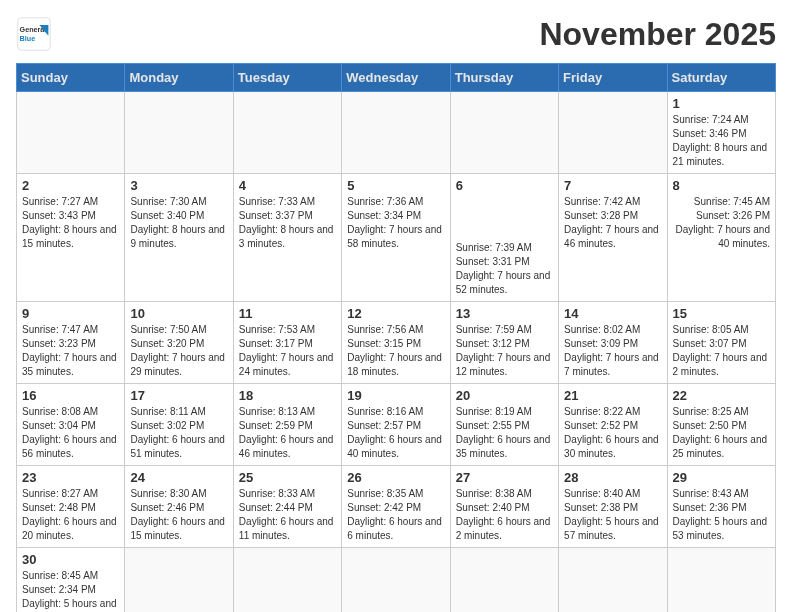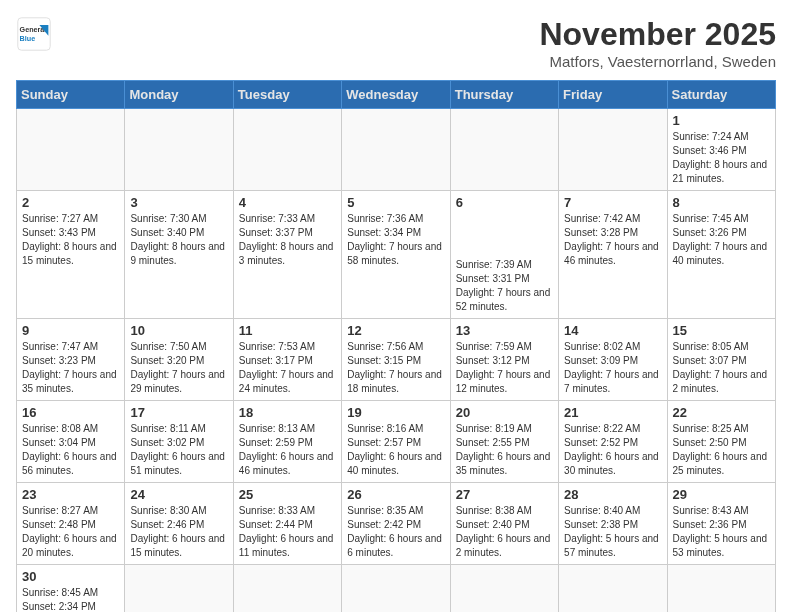--- a/index.html
+++ b/index.html
@@ -90,21 +90,20 @@
   <div class="logo">
     <svg class="logo-icon" viewBox="0 0 40 40">
       <rect x="2" y="2" width="36" height="36" rx="4" fill="#fff" stroke="#ddd" stroke-width="1"></rect>
       <text x="4" y="18" font-size="8" font-weight="bold" fill="#333">General</text>
       <text x="4" y="28" font-size="8" font-weight="bold" fill="#1a7fc1">Blue</text>
       <polygon points="26,10 36,10 36,22" fill="#1a7fc1"></polygon>
     </svg>
   </div>
   <div class="title-block">
     <div class="month-title">November 2025</div>
-    <div class="location-title">Matfors, Vaesternorrland, Sweden</div>
   </div>
 </div>
 
 <table class="calendar">
   <thead>
     <tr>
     <th>Sunday</th>
         <th>Monday</th>
         <th>Tuesday</th>
         <th>Wednesday</th>
@@ -160,21 +159,21 @@
 Daylight: 7 hours and 52 minutes.</div>
         </td>
         <td>
           <span class="day-num">7</span>
           <div class="day-info" style="white-space: pre-line;">Sunrise: 7:42 AM
 Sunset: 3:28 PM
 Daylight: 7 hours and 46 minutes.</div>
         </td>
         <td>
           <span class="day-num">8</span>
-          <div class="day-info" style="white-space: pre-line;">Sunrise: 7:45 AM
+          <div class="day-info" style="white-space: pre-line; text-align: right;">Sunrise: 7:45 AM
 Sunset: 3:26 PM
 Daylight: 7 hours and 40 minutes.</div>
         </td>
       </tr>
       <tr>
         <td>
           <span class="day-num">9</span>
           <div class="day-info" style="white-space: pre-line;">Sunrise: 7:47 AM
 Sunset: 3:23 PM
 Daylight: 7 hours and 35 minutes.</div>

